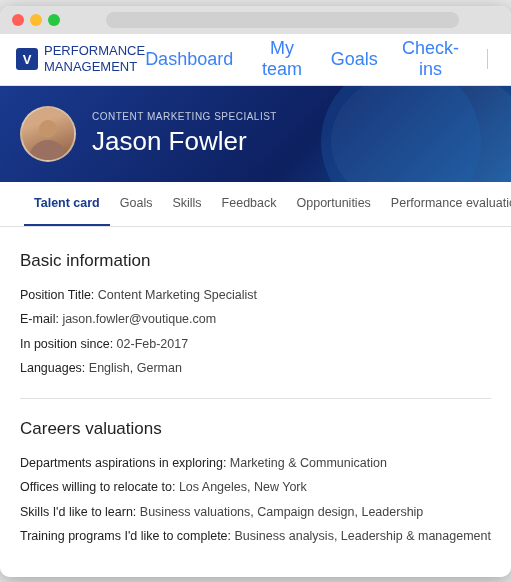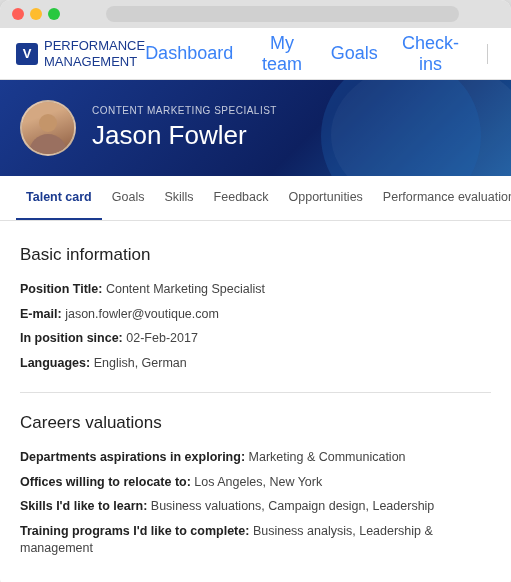--- a/index.html
+++ b/index.html
@@ -170,21 +170,21 @@
       font-size: 26px;
       font-weight: 400;
       color: white;
     }
 
     
     .tabs {
       background: white;
       display: flex;
       align-items: center;
-      padding: 0 16px;
+      padding: 0 24px;
       border-bottom: 1px solid #e0e0e0;
     }
     .tab {
       padding: 14px 10px;
       font-size: 12.5px;
       color: #555;
       cursor: pointer;
       border-bottom: 2px solid transparent;
       white-space: nowrap;
       font-weight: 400;
@@ -206,21 +206,21 @@
       color: #222;
       margin-bottom: 16px;
     }
     .info-row {
       font-size: 12.5px;
       color: #444;
       margin-bottom: 7px;
       line-height: 1.4;
     }
     .info-label {
-      font-weight: 700;
+      font-weight: 400;
       color: #222;
     }
     .divider {
       border: none;
       border-top: 1px solid #e0e0e0;
       margin: 20px 0;
     }
   </style>
 </head>
 <body>

